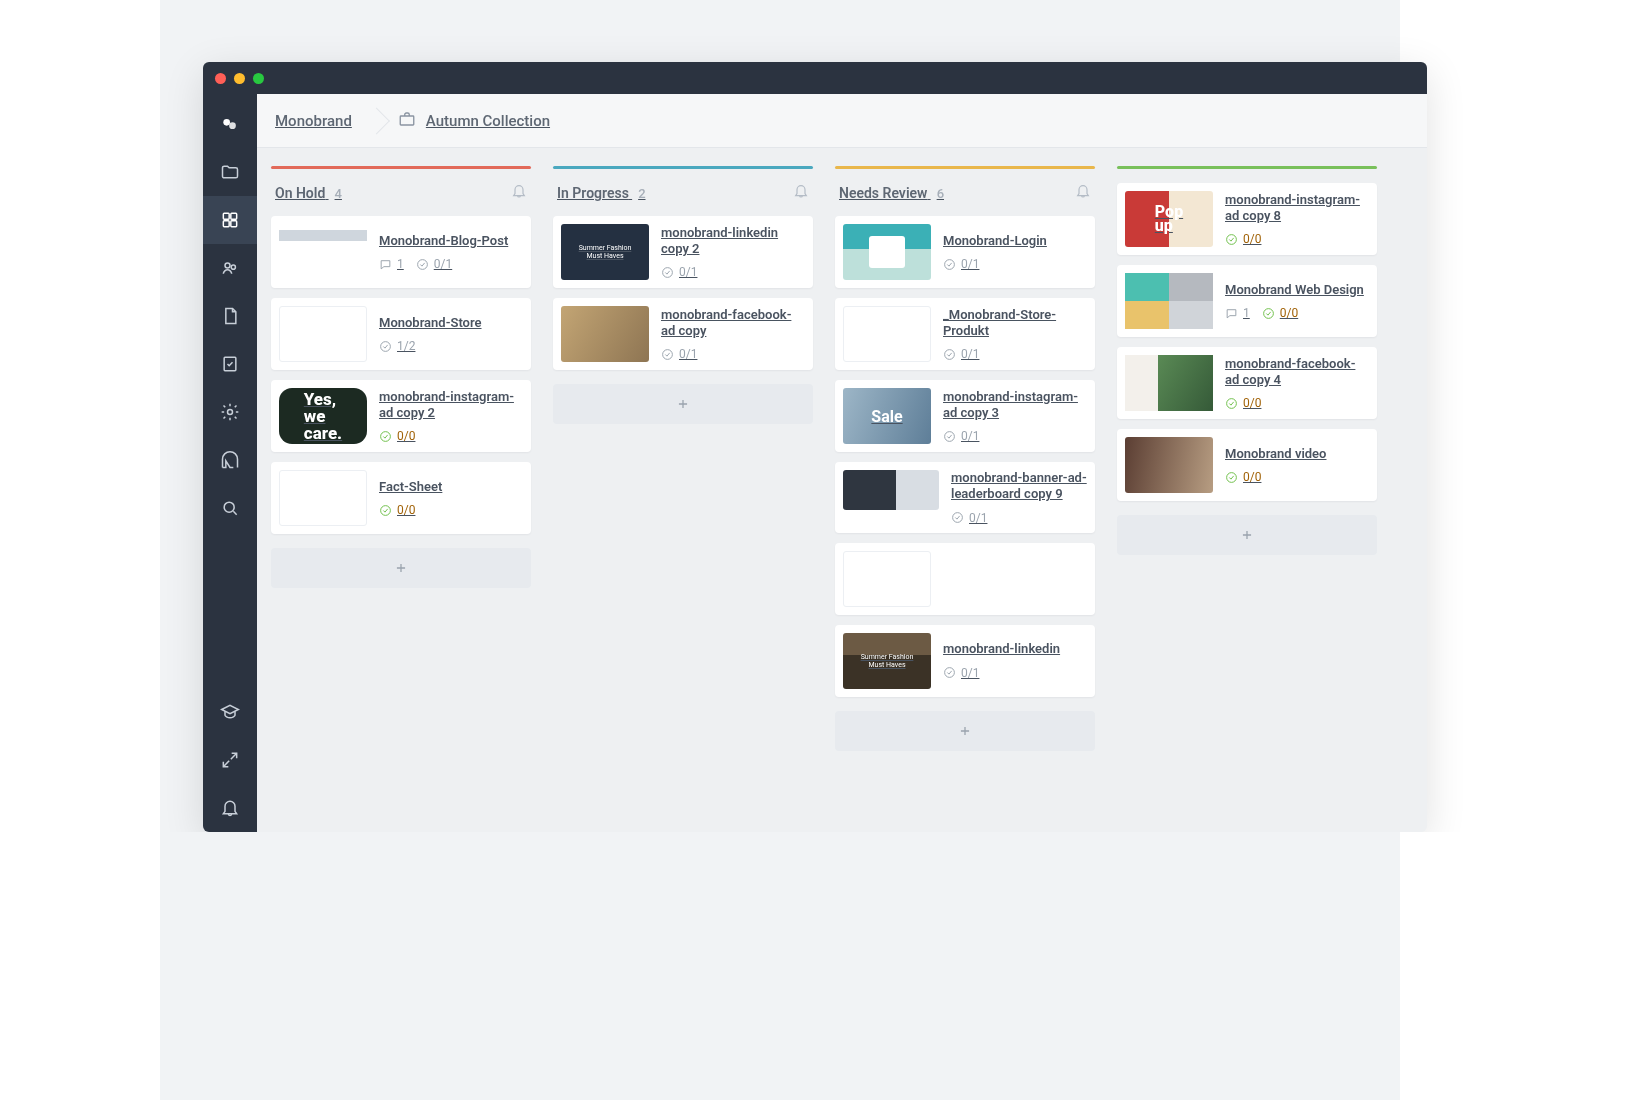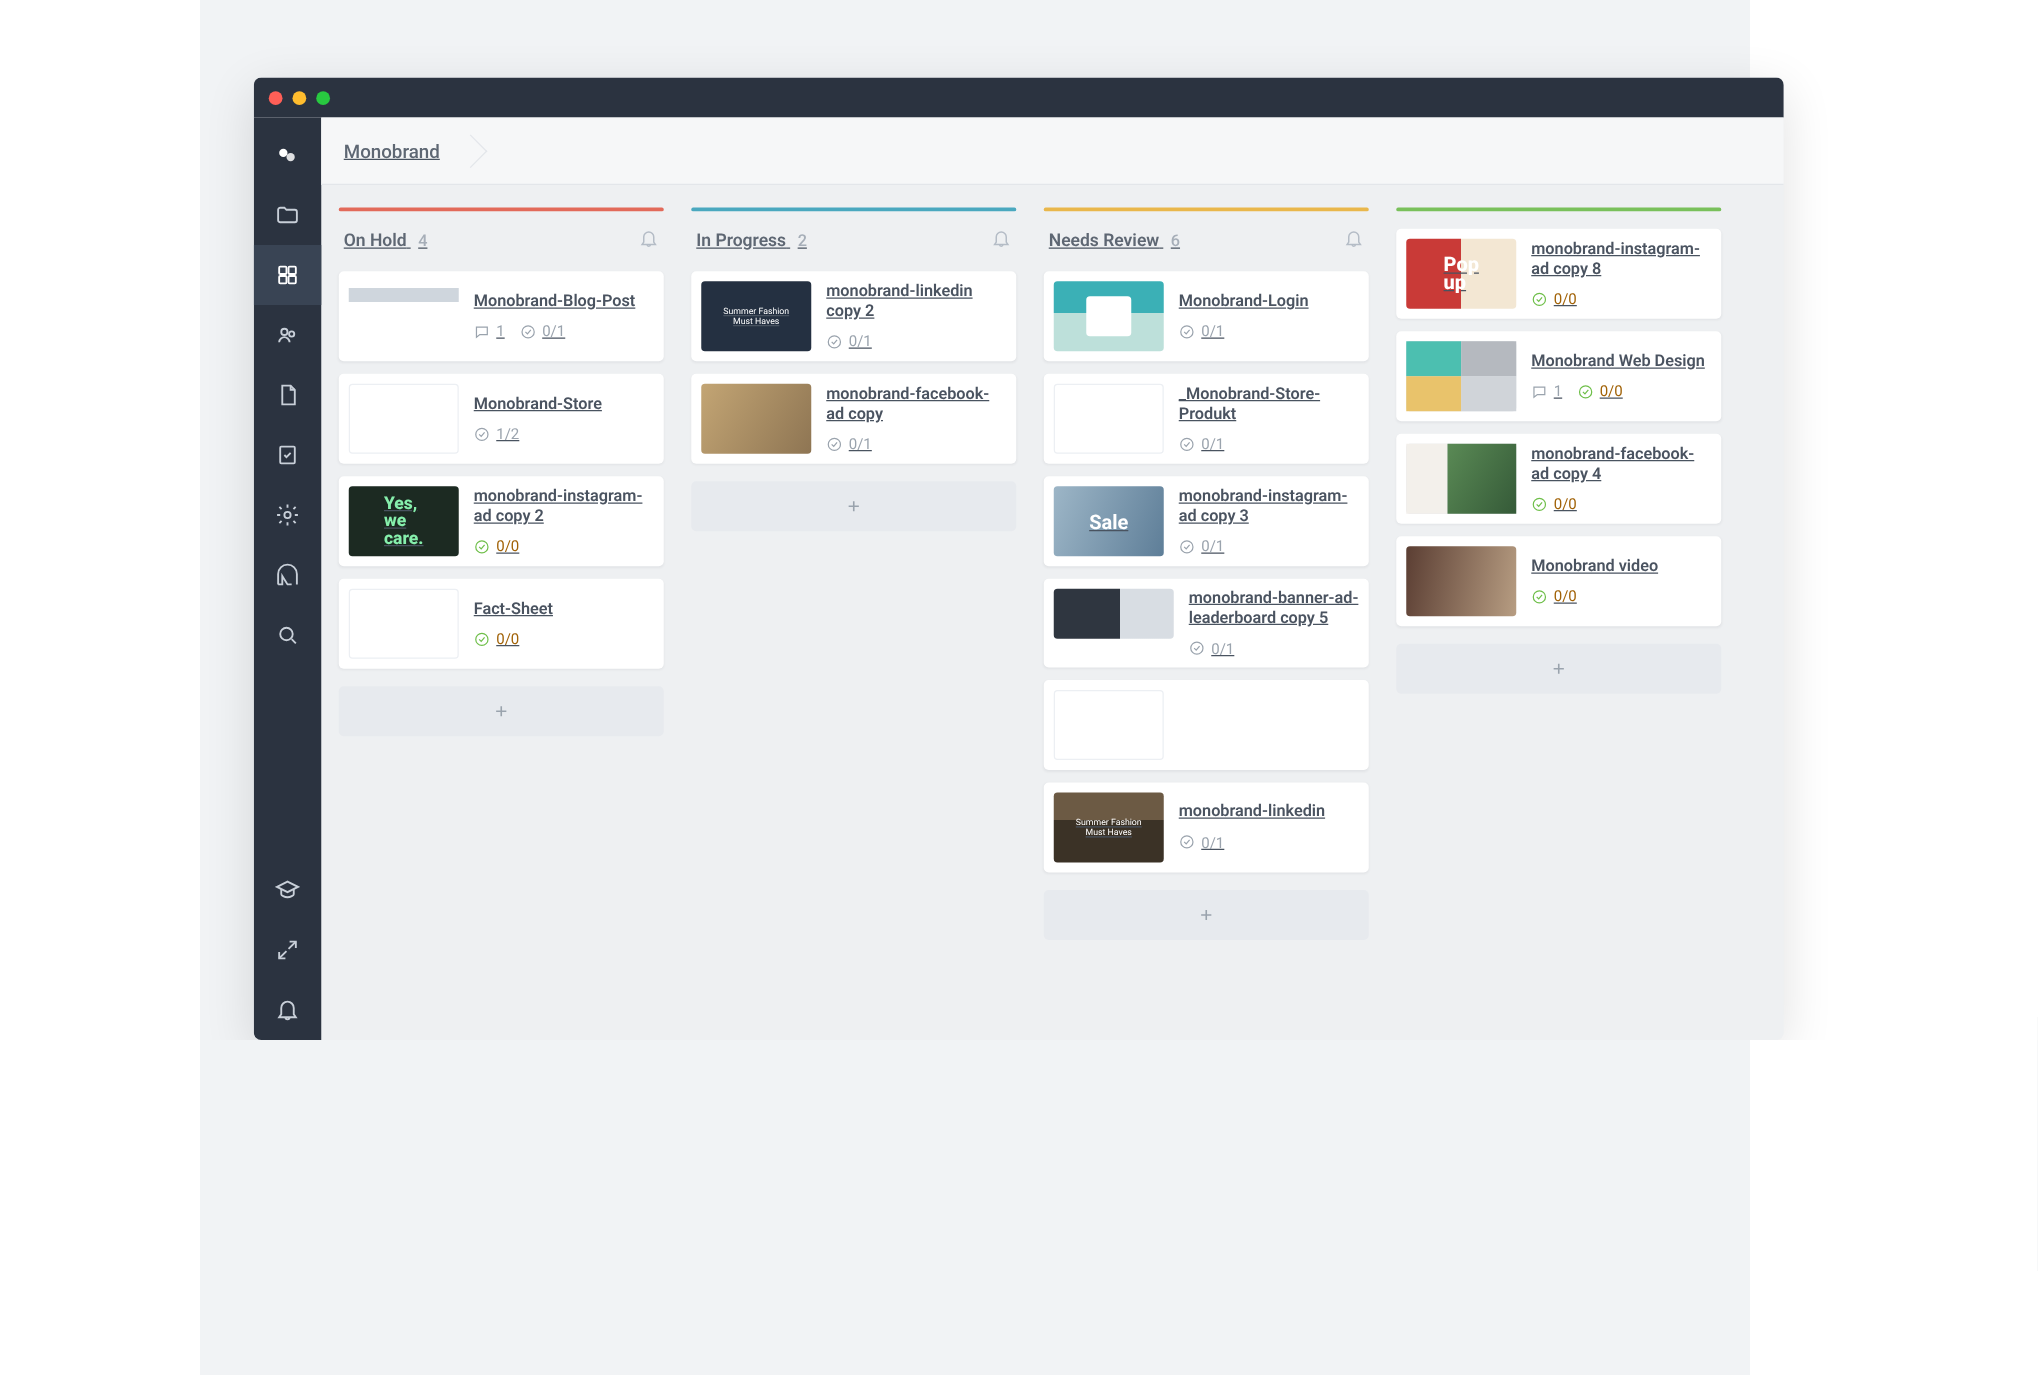--- a/index.html
+++ b/index.html
@@ -220,21 +220,21 @@
   .t-popup { background: linear-gradient(90deg,#c93a37 50%, #f3e7d3 50%); display:flex; align-items:center; justify-content:center; color:#fff; font-weight:800; font-size:16px; line-height:0.9;}
   .t-grid4 { display:grid; grid-template-columns:1fr 1fr; grid-template-rows:1fr 1fr;}
   .t-grid4 > div:nth-child(1){background:#4cbfb0;}
   .t-grid4 > div:nth-child(2){background:#b5b9bf;}
   .t-grid4 > div:nth-child(3){background:#e9c36b;}
   .t-grid4 > div:nth-child(4){background:#d0d4d9;}
   .t-split { display:flex; }
   .t-split .l{ flex:0 0 38%; background:#f3f0eb; }
   .t-split .r{ flex:1; background:linear-gradient(120deg,#5a8a55,#355a38);}
   .t-video { background: linear-gradient(100deg,#5b3e33,#b79d82);}
-  .t-care { background:#1c2a22; color:#86efac; display:flex; align-items:center; justify-content:center; font-weight:800; font-size:14px; line-height:1; text-align:left;}
+  .t-care { background:#1c2a22; color:#ffffff; display:flex; align-items:center; justify-content:center; font-weight:800; font-size:17px; line-height:1; text-align:left;border-radius:13px;}
 </style>
 </head>
 <body>
 
 <div class="outer">
   <div class="bg-band"></div>
   <div class="window">
 
     <div class="titlebar">
       <div class="traffic">
@@ -324,20 +324,29 @@
               <path d="M10 19a2 2 0 0 0 4 0"></path>
             </svg>
         </div>
       </div>
 
       <div class="main">
         <div class="topbar">
           <div class="crumb">
             <span>Monobrand</span>
           </div>
+          <div class="crumb last">
+            <span class="bc-icon">
+              <svg viewBox="0 0 24 24">
+                  <rect x="3" y="8" width="18" height="12" rx="1"></rect>
+                  <path d="M9 8V6a2 2 0 0 1 2-2h2a2 2 0 0 1 2 2v2"></path>
+                </svg>
+            </span>
+            <span>Autumn Collection</span>
+          </div>
         </div>
 
         <div class="board">
           <div class="columns">
 
             <div class="col">
               <div class="col-strip" style="background:#e26a5a"></div>
               <div class="col-head">
                 <div>
                   <span class="col-title">On Hold</span>
@@ -537,21 +546,21 @@
                             <path d="M8 12l3 3 5-6"></path>
                           </svg>
                           <span>0/1</span>
                         </span>
                       </div>
                   </div>
                 </div>
                 <div class="card">
                   <div class="thumb t-banner wide"></div>
                   <div class="card-body">
-                    <div class="card-title">monobrand-banner-ad-leaderboard copy 5</div>
+                    <div class="card-title">monobrand-banner-ad-leaderboard copy 9</div>
                     <div class="meta">
                         <span class="grp">
                           <svg viewBox="0 0 24 24">
                             <circle cx="12" cy="12" r="9"></circle>
                             <path d="M8 12l3 3 5-6"></path>
                           </svg>
                           <span>0/1</span>
                         </span>
                       </div>
                   </div>

